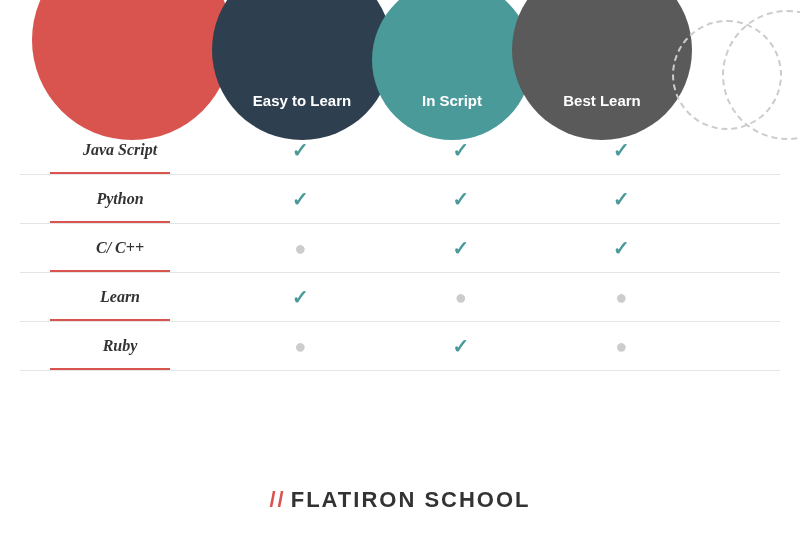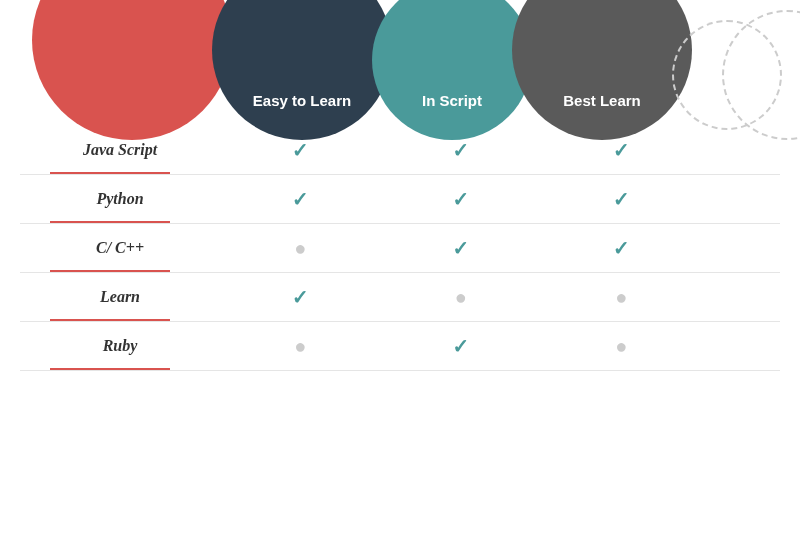--- a/index.html
+++ b/index.html
@@ -231,14 +231,17 @@
             <td class="red-line-cell">Ruby</td>
             <td><span class="empty-dot">●</span></td>
             <td><span class="check-mark">✓</span></td>
             <td><span class="empty-dot">●</span></td>
             <td></td>
           </tr>
         </tbody>
     </table>
   </div>
 
+  <div class="footer">
+    <span class="footer-slash">//</span><span>FLATIRON SCHOOL</span>
+  </div>
 
 </div>
 
 </body></html>

